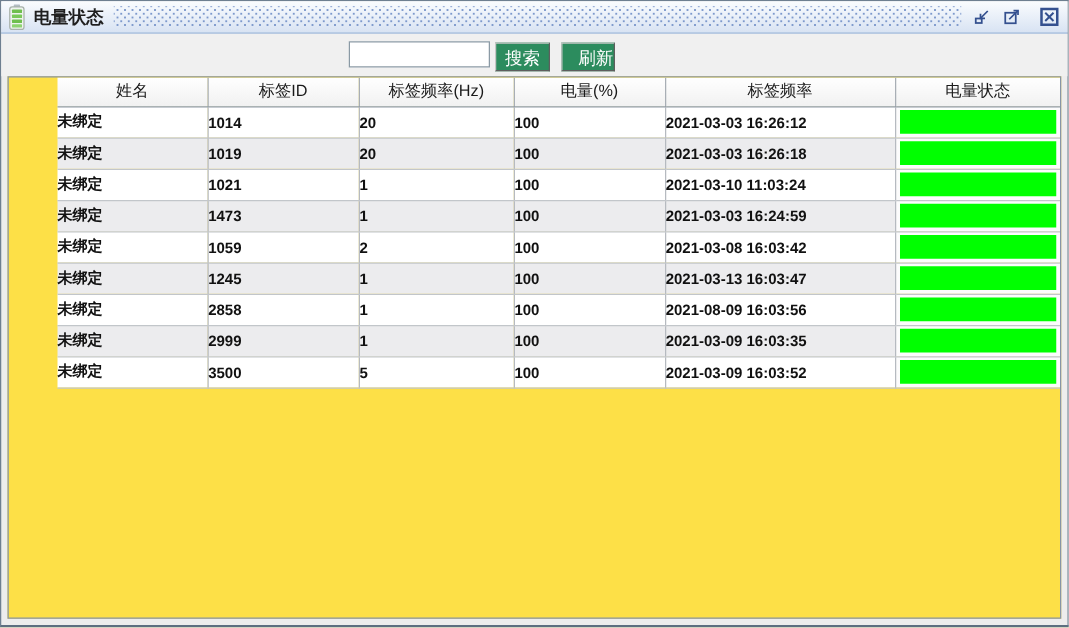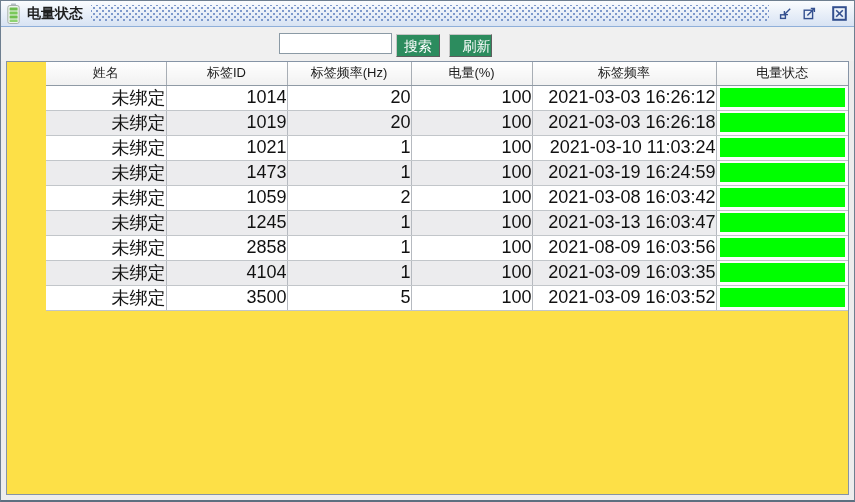--- a/index.html
+++ b/index.html
@@ -30,22 +30,22 @@
   .gbtn.refresh{left:448px;width:43px;padding-left:12px;}
   .gbtn.export{left:500px;width:76px;}
   
   .scrollpane{position:absolute;top:60px;left:5px;right:5px;bottom:5px;box-sizing:border-box;
               border:1px solid #8694a6;background:#fde047;overflow:hidden;padding-left:39px;}
   table{width:100%;border-collapse:collapse;table-layout:fixed;}
   th{height:23px;box-sizing:border-box;background:linear-gradient(#ffffff,#f1f1f1);
      border-bottom:1px solid #8f9aa5;border-right:1px solid #a8aeb5;
      font-weight:normal;font-size:13px;color:#1a1a1a;padding:0;}
   th:last-child{border-right:none;}
-  td{height:25px;box-sizing:border-box;text-align:right;font-size:18px;color:#111111;
-     border-bottom:1px solid #c2c6ca;border-right:1px solid #b6bac0;padding:0;}
+  td{height:25px;box-sizing:border-box;text-align:left;font-size:12px;color:#111111;
+     border-bottom:1px solid #c2c6ca;border-right:1px solid #b6bac0;padding:0;font-weight:bold;}
   td:last-child{border-right:none;}
   tr.odd td{background:#ffffff;}
   tr.even td{background:#ececee;}
   td.status{background:#fcfcfc !important;padding:2px 3px;}
   .bar{height:19px;background:#00ff00;}
 </style>
 </head>
 <body>
 
 <div class="window">
@@ -148,21 +148,21 @@
             <td>2021-03-10 11:03:24</td>
             <td class="status">
               <div class="bar" style="width: 100%; background: rgb(0, 255, 0);"></div>
             </td>
           </tr>
           <tr class="even">
             <td>未绑定</td>
             <td>1473</td>
             <td>1</td>
             <td>100</td>
-            <td>2021-03-19 16:24:59</td>
+            <td>2021-03-03 16:24:59</td>
             <td class="status">
               <div class="bar" style="width: 100%; background: rgb(0, 255, 0);"></div>
             </td>
           </tr>
           <tr class="odd">
             <td>未绑定</td>
             <td>1059</td>
             <td>2</td>
             <td>100</td>
             <td>2021-03-08 16:03:42</td>
@@ -185,21 +185,21 @@
             <td>2858</td>
             <td>1</td>
             <td>100</td>
             <td>2021-08-09 16:03:56</td>
             <td class="status">
               <div class="bar" style="width: 100%; background: rgb(0, 255, 0);"></div>
             </td>
           </tr>
           <tr class="even">
             <td>未绑定</td>
-            <td>4104</td>
+            <td>2999</td>
             <td>1</td>
             <td>100</td>
             <td>2021-03-09 16:03:35</td>
             <td class="status">
               <div class="bar" style="width: 100%; background: rgb(0, 255, 0);"></div>
             </td>
           </tr>
           <tr class="odd">
             <td>未绑定</td>
             <td>3500</td>

